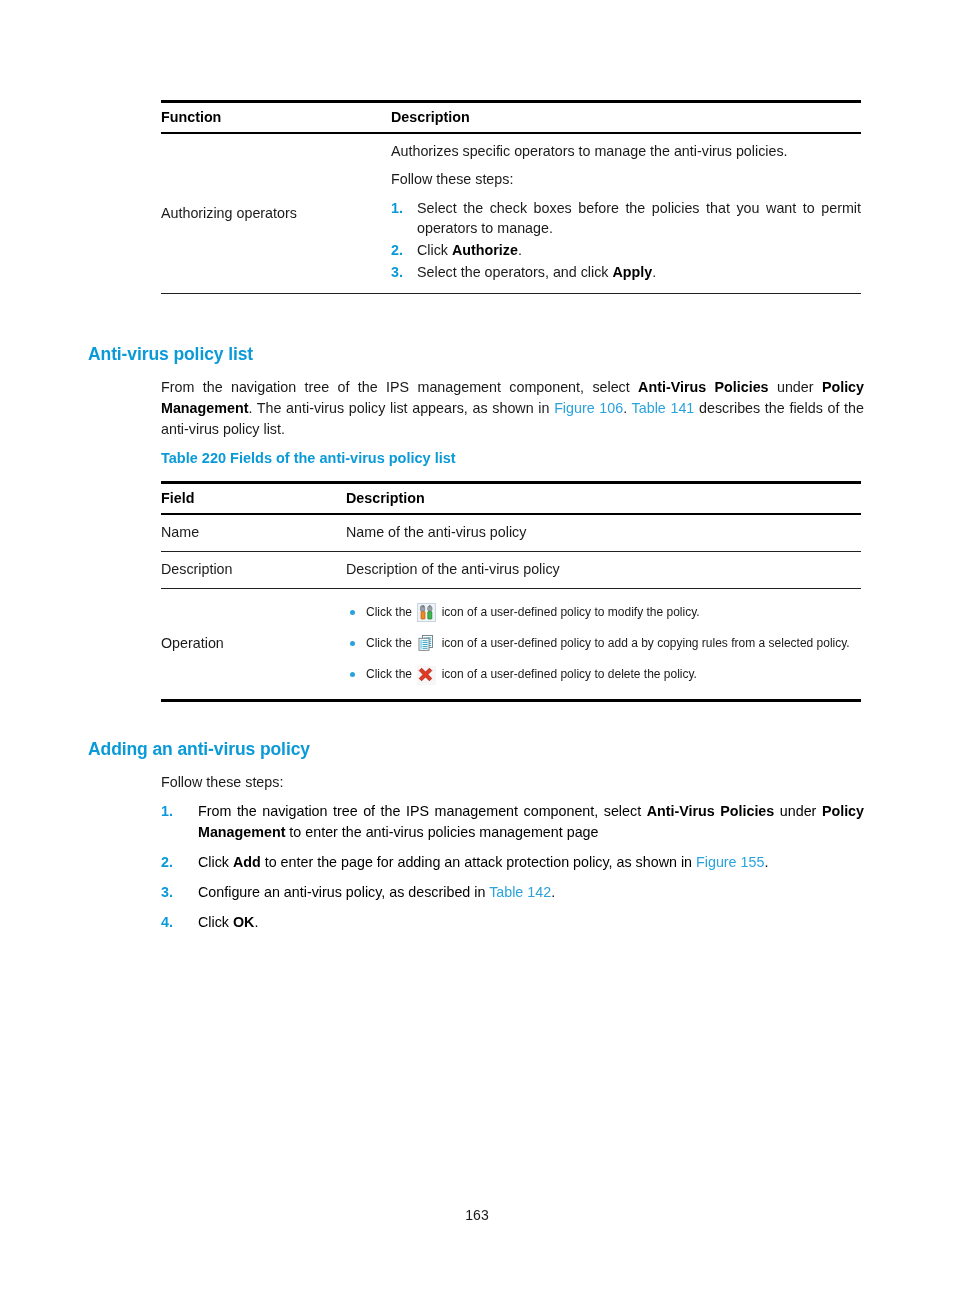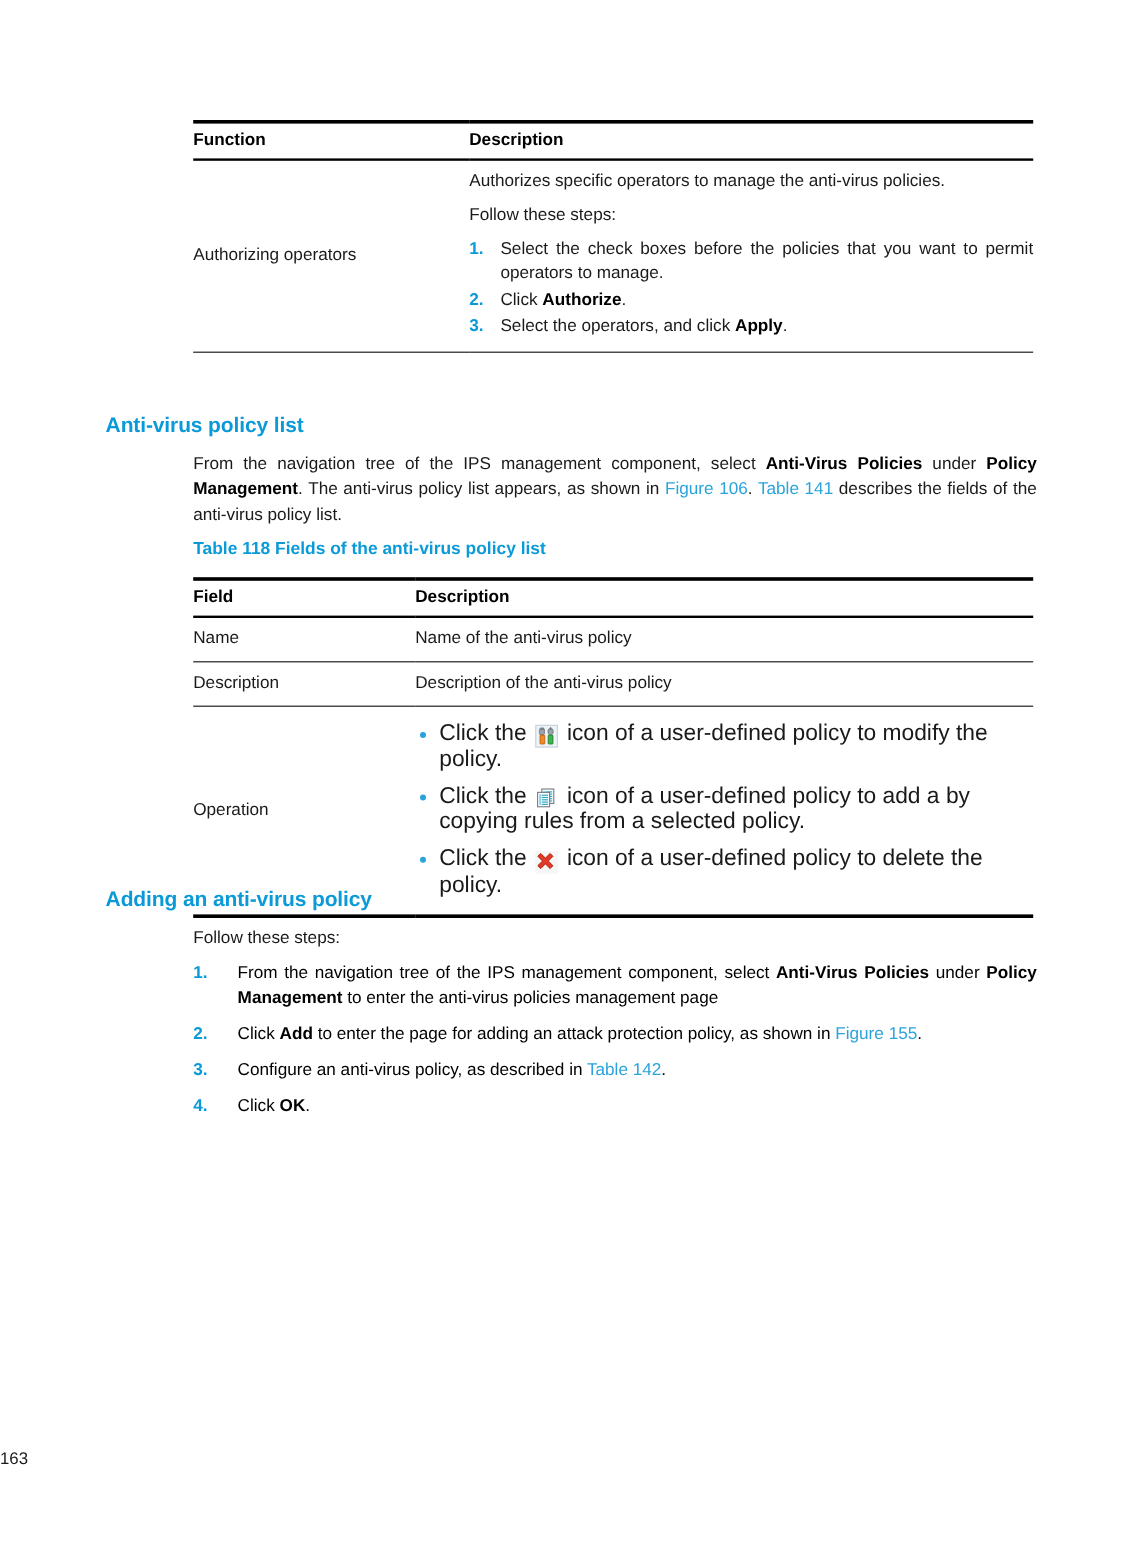--- a/index.html
+++ b/index.html
@@ -84,21 +84,21 @@
   
   ul.bullets {
     margin: 2px 0 2px 0;
     padding: 0;
     list-style: none;
   }
   ul.bullets > li {
     position: relative;
     padding-left: 20px;
     margin-bottom: 11px;
-    font-size: 19px;
+    font-size: 12px;
     line-height: 20px;
   }
   ul.bullets > li:last-child { margin-bottom: 0; }
   ul.bullets > li:before {
     content: "";
     position: absolute;
     left: 4px;
     top: 8px;
     width: 5px;
     height: 5px;
@@ -179,21 +179,21 @@
     position: absolute;
     left: 0;
     top: 0;
     color: #0b9ad8;
     font-weight: bold;
   }
 
   .page-number {
     position: absolute;
     width: 100%;
-    text-align: left;
+    text-align: center;
     font-size: 14px;
     color: #1a1a1a;
   }
 </style>
 </head>
 <body>
 
 <div class="page">
 
   <table class="doc-table" style="left:161px; top:100px; width:700px;">
@@ -222,21 +222,21 @@
       </tr>
     </tbody>
   </table>
 
   <h2 class="section" style="left:88px; top:344px;">Anti-virus policy list</h2>
 
   <div class="para" style="left:161px; top:377px; width:703px;">
     <span>From the navigation tree of the IPS management component, select </span><b>Anti-Virus Policies</b><span> under </span><b>Policy Management</b><span>. The anti-virus policy list appears, as shown in </span><span class="link">Figure 106</span><span>. </span><span class="link">Table 141</span><span> describes the fields of the anti-virus policy list.</span>
   </div>
 
-  <div class="table-caption" style="left:161px; top:450px;">Table 118 Fields of the anti-virus policy list</div>
+  <div class="table-caption" style="left:161px; top:450px;">Table 220 Fields of the anti-virus policy list</div>
 
   <table class="doc-table" style="left:161px; top:481px; width:700px;">
     <colgroup>
         <col style="width:185px">
         <col style="width:515px">
       </colgroup>
     <thead>
       <tr class="rule-top">
         <th>Field</th>
         <th>Description</th>

